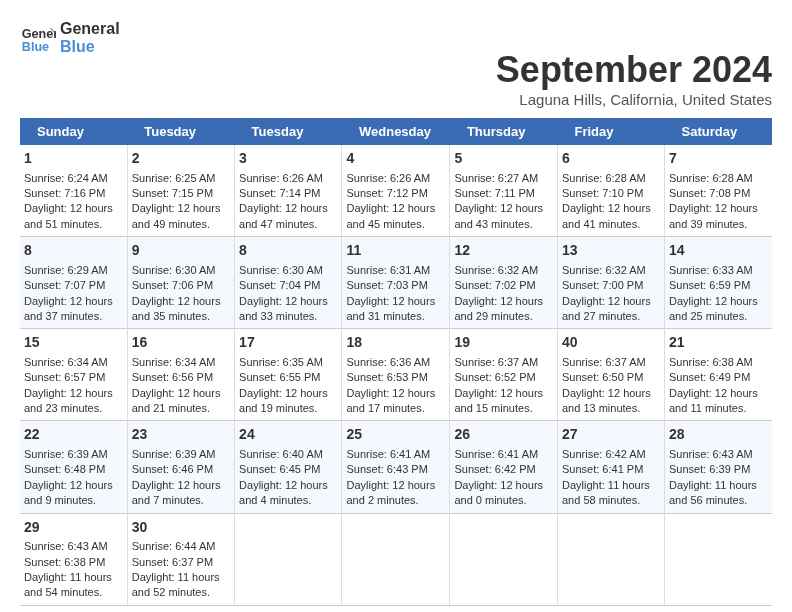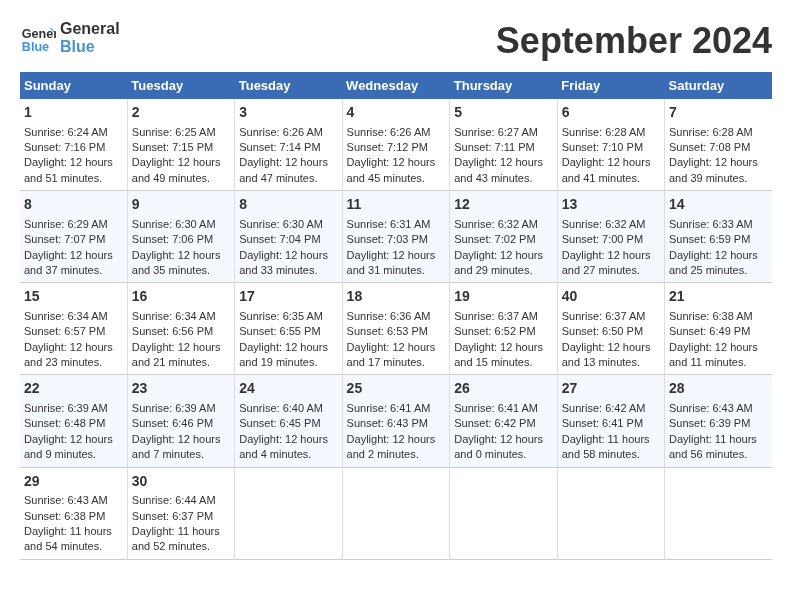--- a/index.html
+++ b/index.html
@@ -20,39 +20,40 @@
       display: flex;
       align-items: center;
     }
     .logo-icon {
       width: 36px;
       height: 36px;
       margin-right: 4px;
     }
     .title-area {
       text-align: right;
+      margin-top: 29px;
     }
     .month-title {
       font-size: 36px;
       font-weight: bold;
       color: #333;
     }
     .location-title {
       font-size: 15px;
       color: #555;
     }
     table {
       width: 100%;
       border-collapse: collapse;
       font-size: 11px;
     }
     thead th {
       background-color: #3a6bb5;
       color: white;
-      padding: 6px 4px;
+      padding: 6px 17px;
       text-align: left;
       font-size: 13px;
       font-weight: bold;
     }
     tbody tr {
       border-bottom: 1px solid #ccc;
     }
     tbody td {
       vertical-align: top;
       padding: 4px 4px;
@@ -95,20 +96,21 @@
       <text x="2" y="34" font-size="14" font-weight="bold" fill="#4a90d9">Blue</text>
       <polygon points="32,8 40,16 36,10" fill="#4a90d9"></polygon>
     </svg>
     <div>
       <div style="font-size:16px;font-weight:bold;color:#333;line-height:1.1">General</div>
       <div style="font-size:16px;font-weight:bold;color:#4a90d9;line-height:1.1">Blue</div>
     </div>
   </div>
   <div class="title-area">
     <div class="month-title">September 2024</div>
+    <div class="location-title">Laguna Hills, California, United States</div>
   </div>
 </div>
 
 <table>
   <thead>
     <tr>
     <th>Sunday</th>
         <th>Tuesday</th>
         <th>Tuesday</th>
         <th>Wednesday</th>

